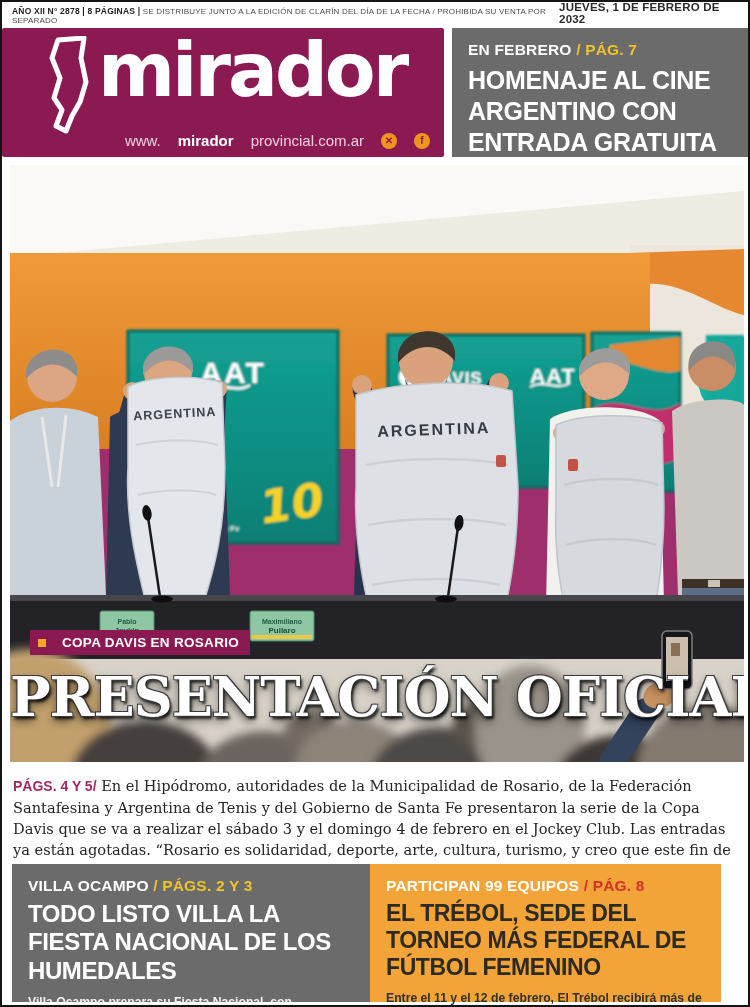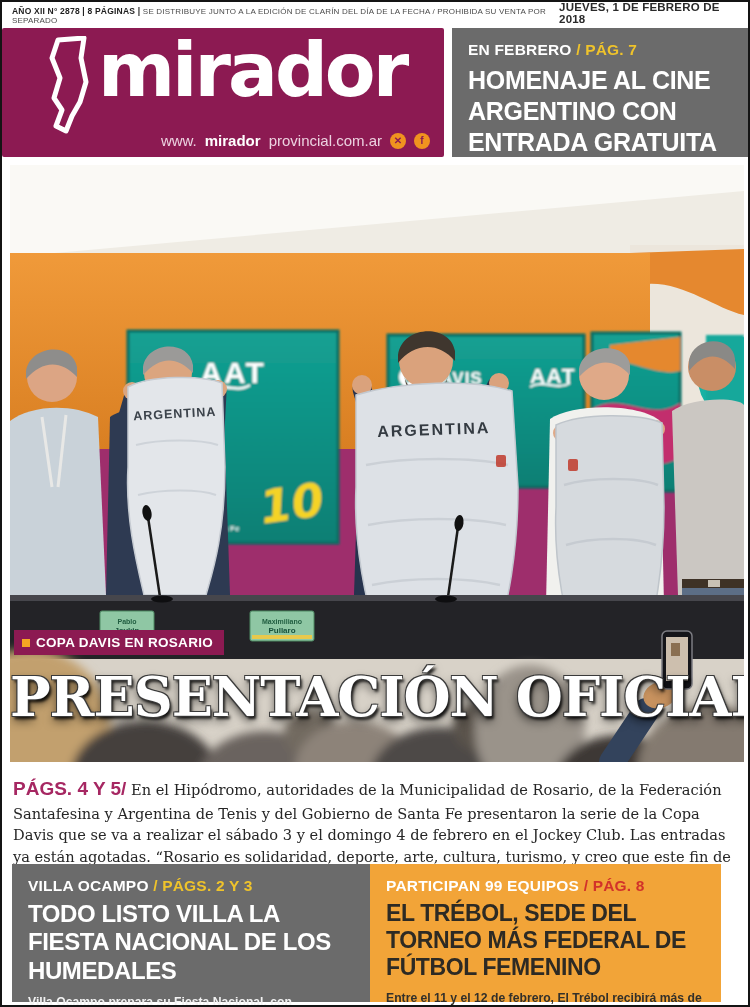--- a/index.html
+++ b/index.html
@@ -16,47 +16,47 @@
   .topbar .edition b { color:#1d1d1d; font-size:8.5px; }
   .topbar .date { font-size:11.5px; font-weight:bold; color:#2a2a2a; letter-spacing:.2px; }
   
   .mastrow { display:flex; gap:8px; margin:0 0; height:129px; }
   .masthead { position:relative; width:442px; background:#8C1A52; border-radius:2px; }
   .masthead .logo-svg { position:absolute; left:26px; top:8px; }
   .masthead h1 { position:absolute; left:96px; top:-2px; color:#ffffff;
     font-family:"DejaVu Sans", sans-serif; font-weight:bold; font-size:74px;
     letter-spacing:-3px; line-height:1.2; }
   .masthead .site { position:absolute; right:14px; bottom:8px; display:flex;
-    align-items:center; gap:8px; font-size:15px; color:#ecd2e0; }
+    align-items:center; gap:17px; font-size:15px; color:#ecd2e0; }
   .masthead .site b { color:#ffffff; }
   .soc { display:inline-flex; width:16px; height:16px; border-radius:50%;
     background:#F0931F; color:#8C1A52; font-size:10px; font-weight:bold;
     align-items:center; justify-content:center; line-height:1; }
   
   .promo { flex:1; background:#6B6B6B; padding:13px 16px; }
   .kicker { font-size:15.5px; font-weight:bold; letter-spacing:.2px; color:#ffffff; }
   .kicker .pg-y { color:#EFC32B; } .kicker .pg-r { color:#D2322A; }
   .promo h2 { margin-top:6px; font-size:25px; line-height:1.24; color:#ffffff;
     letter-spacing:-.3px; }
   
   .photo { position:relative; margin:8px 8px 0 8px; width:734px; height:597px;
     background:#d8d2c8; overflow:hidden; }
   .photo svg.scene { display:block; }
-  .photo-label { position:absolute; left:4px; top:465px; background:#8C1A52;
+  .photo-label { position:absolute; left:20px; top:465px; background:#8C1A52;
     color:#ffffff; font-size:13.5px; font-weight:bold; letter-spacing:.3px;
-    padding:5px 11px 5px 8px; display:flex; align-items:center; gap:6px; }
+    padding:5px 11px 5px 8px; display:flex; align-items:center; gap:16px; }
   .photo-label .sq { width:8px; height:8px; background:#F5A623; display:inline-block; }
   .photo-headline { position:absolute; left:0; right:0; top:505px; text-align:center;
     font-family:"DejaVu Serif", serif; font-weight:bold; font-size:54px;
     letter-spacing:-1px; color:#ffffff; line-height:1; white-space:nowrap;
     text-shadow:-1px -1px 0 #3a3a3a, 1px -1px 0 #3a3a3a, -1px 1px 0 #3a3a3a,
       2px 3px 3px rgba(0,0,0,.85), 0 5px 10px rgba(0,0,0,.6); }
   
   .lead { padding:13px 11px 0 11px; height:102px; }
-  .lead .pgs { color:#A62762; font-weight:bold; font-size:19px;
+  .lead .pgs { color:#A62762; font-weight:bold; font-size:14px;
     font-family:"Liberation Sans", sans-serif; }
   .lead .txt { font-family:"DejaVu Serif", serif; font-size:14.6px;
     line-height:1.47; color:#262626; }
   .lead .credit { font-size:9px; color:#6a6a6a; letter-spacing:.4px;
     font-family:"Liberation Sans", sans-serif; text-transform:uppercase; }
   
   .botrow { display:flex; margin:0 8px 0 10px; }
   .box { height:138px; padding:13px 16px; }
   .box-left { width:358px; background:#6B6B6B; }
   .box-right { width:351px; background:#F2A438; }
@@ -67,21 +67,21 @@
   .box-left p { color:#f2f2f2; }
   .box-right p { color:#33302a; }
 </style>
 </head>
 <body>
 
 <div class="page">
 
   <div class="topbar">
     <span class="edition"><b>AÑO XII N° 2878 | 8 PÁGINAS | </b><span>SE DISTRIBUYE JUNTO A LA EDICIÓN DE CLARÍN DEL DÍA DE LA FECHA / PROHIBIDA SU VENTA POR SEPARADO</span></span>
-    <span class="date">JUEVES, 1 DE FEBRERO DE 2018</span>
+    <span class="date">JUEVES, 1 DE FEBRERO DE 2032</span>
   </div>
 
   <div class="mastrow">
     <div class="masthead">
       <svg class="logo-svg" width="70" height="100" viewBox="0 0 70 100">
         <path d="M30,4 L56,2 L53,22 L58,46 L52,66 L44,80 L38,95 L28,90 L34,74 L26,62 L32,42 L24,22 Z" fill="none" stroke="#ffffff" stroke-width="5" stroke-linejoin="round" stroke-linecap="round"></path>
       </svg>
       <h1>mirador</h1>
       <div class="site">
         <span>www.</span>

